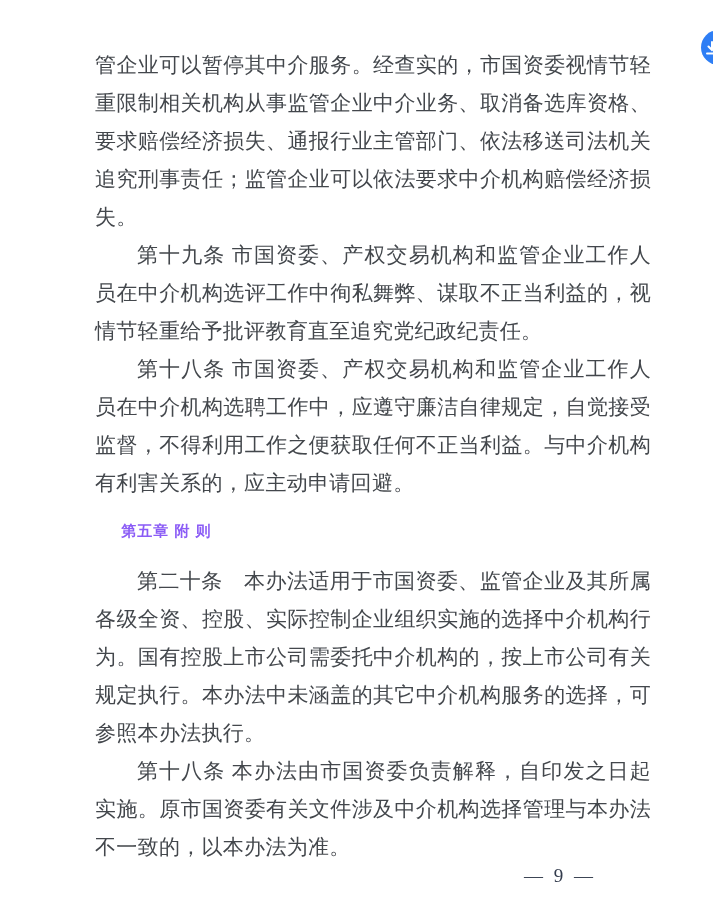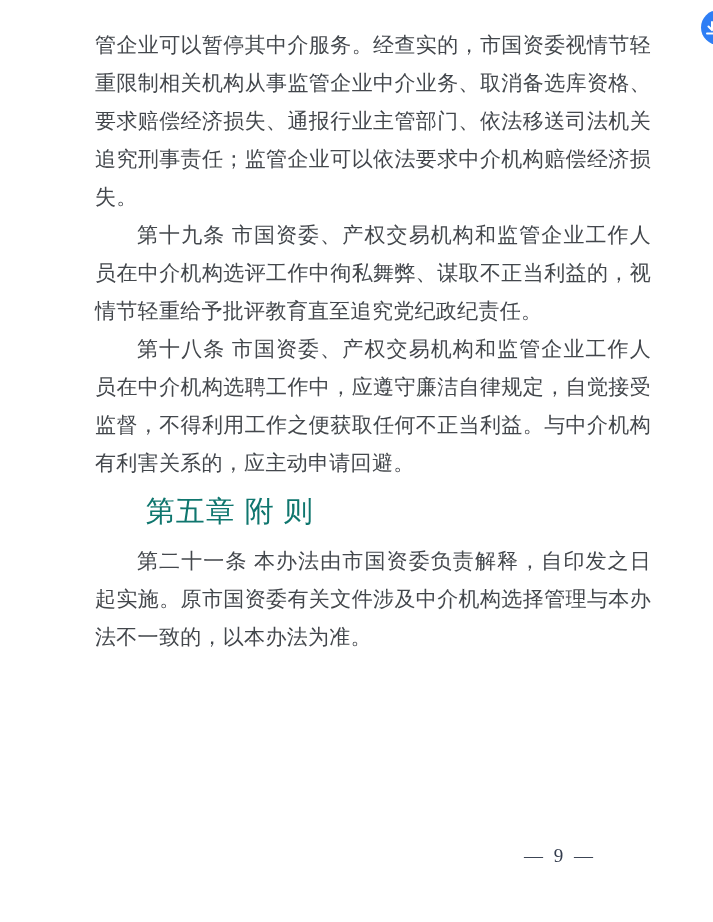--- a/index.html
+++ b/index.html
@@ -11,20 +11,21 @@
     width: 713px;
     height: 922px;
     position: relative;
     overflow: hidden;
     font-family: "Liberation Serif", "DejaVu Serif", serif;
   }
   .page {
     position: absolute;
     inset: 0;
     background: #ffffff;
+    margin-top: 20px;
   }
   .doc-body {
     position: absolute;
     left: 95px;
     right: 62px;
     top: 0;
     padding-top: 26px;
     color: #43474c;
   }
   .para {
@@ -34,25 +35,25 @@
     text-align: justify;
     text-justify: inter-ideograph;
     letter-spacing: 0.3px;
     word-break: break-all;
   }
   .para.indent {
     text-indent: 2em;
   }
   .chapter-heading {
     margin: 10px 0 12px 0;
-    font-size: 29px;
+    font-size: 15px;
     line-height: 38px;
-    font-weight: normal;
+    font-weight: bold;
     text-indent: 1.75em;
-    color: #0f766e;
+    color: #8b5cf6;
     letter-spacing: 1px;
     font-family: "Liberation Sans", "DejaVu Sans", sans-serif;
   }
   .page-number {
     position: absolute;
     top: 845px;
     left: 524px;
     font-size: 19px;
     color: #333c4d;
     letter-spacing: 3px;
@@ -81,21 +82,22 @@
 </head>
 <body>
 
 <div class="page">
 
   <div class="doc-body">
     <p class="para">管企业可以暂停其中介服务。经查实的，市国资委视情节轻重限制相关机构从事监管企业中介业务、取消备选库资格、要求赔偿经济损失、通报行业主管部门、依法移送司法机关追究刑事责任；监管企业可以依法要求中介机构赔偿经济损失。</p>
     <p class="para indent">第十九条 市国资委、产权交易机构和监管企业工作人员在中介机构选评工作中徇私舞弊、谋取不正当利益的，视情节轻重给予批评教育直至追究党纪政纪责任。</p>
     <p class="para indent">第十八条 市国资委、产权交易机构和监管企业工作人员在中介机构选聘工作中，应遵守廉洁自律规定，自觉接受监督，不得利用工作之便获取任何不正当利益。与中介机构有利害关系的，应主动申请回避。</p>
     <h2 class="chapter-heading">第五章 附 则</h2>
-    <p class="para indent">第二十一条 本办法由市国资委负责解释，自印发之日起实施。原市国资委有关文件涉及中介机构选择管理与本办法不一致的，以本办法为准。</p>
+    <p class="para indent">第二十条　本办法适用于市国资委、监管企业及其所属各级全资、控股、实际控制企业组织实施的选择中介机构行为。国有控股上市公司需委托中介机构的，按上市公司有关规定执行。本办法中未涵盖的其它中介机构服务的选择，可参照本办法执行。</p>
+    <p class="para indent">第十八条 本办法由市国资委负责解释，自印发之日起实施。原市国资委有关文件涉及中介机构选择管理与本办法不一致的，以本办法为准。</p>
   </div>
 
   <div class="page-number">— 9 —</div>
 
   <button class="fab" title="">
     <svg width="16" height="16" viewBox="0 0 16 16" aria-hidden="true">
       <g stroke="#ffffff" stroke-width="2" fill="none" stroke-linecap="round">
         <path d="M8 2 v7"></path>
         <path d="M4.5 6.5 L8 10 L11.5 6.5"></path>
         <path d="M3 13.5 h10"></path>

